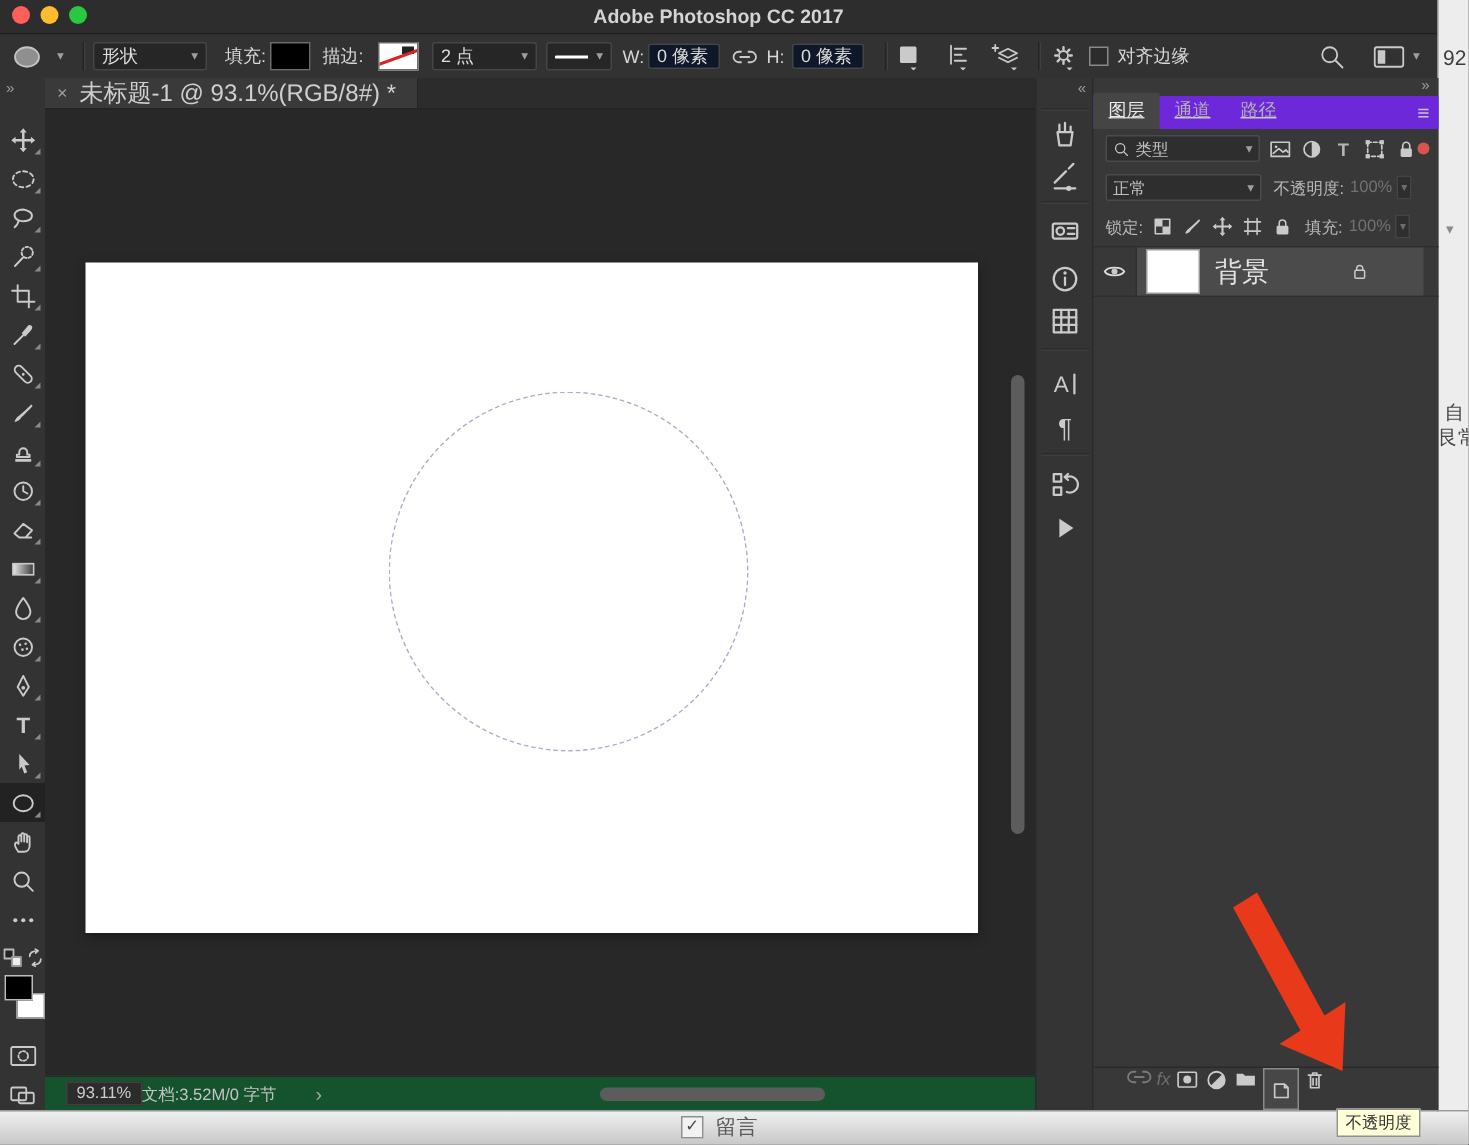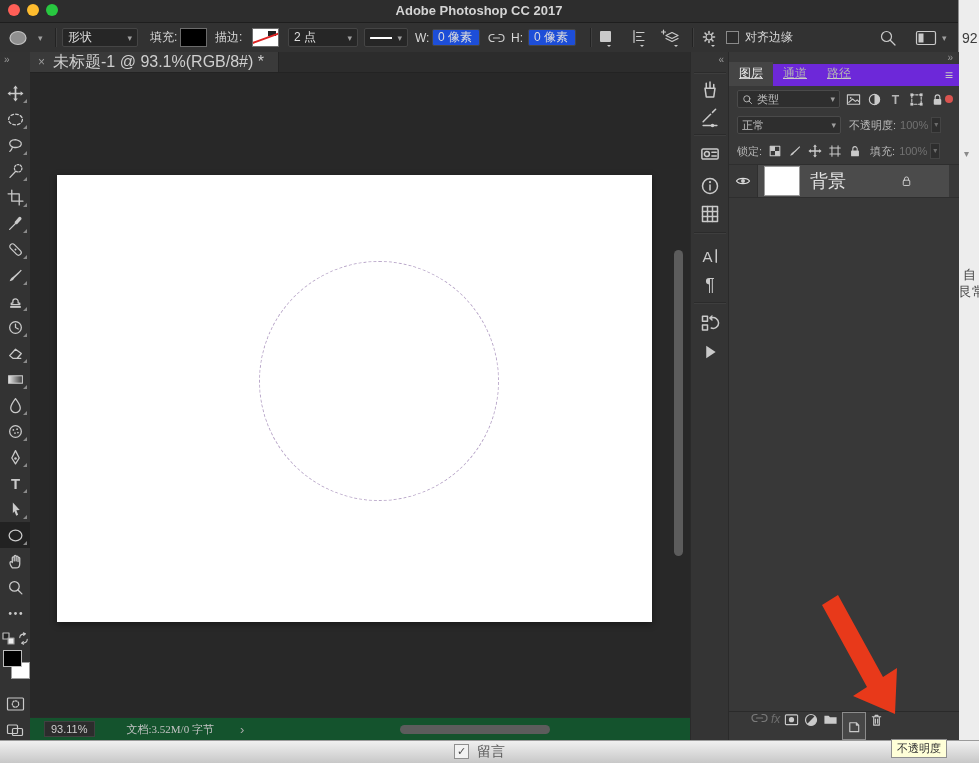--- a/index.html
+++ b/index.html
@@ -31,21 +31,21 @@
   .optbar .abs{position:absolute;top:0;height:29px;display:flex;align-items:center;}
   .chip{background:#262626;border:1px solid #454545;border-radius:2px;display:flex;align-items:center;
     height:19px;box-sizing:border-box;padding:0 5px;color:#dedede;}
   .chev{color:#9f9f9f;font-size:9px;margin-left:auto;padding-left:5px;}
   .sep{position:absolute;top:5px;width:1px;height:19px;background:#232323;border-right:1px solid #3f3f3f;}
   .swatch-fill{width:25px;height:17px;background:#000;border:1px solid #6c6c6c;}
   .swatch-stroke{width:25px;height:17px;background:#fff;border:1px solid #6c6c6c;position:relative;overflow:hidden;}
   .swatch-stroke::after{content:"";position:absolute;left:-4px;top:7px;width:40px;height:2px;background:#d22;
     transform:rotate(-20deg);}
   .swatch-stroke::before{content:"";position:absolute;right:2px;top:2px;width:8px;height:5px;background:#222;}
-  .valbox{background:#1d4ed8;border:1px solid #454545;border-radius:2px;height:17px;box-sizing:border-box;
+  .valbox{background:#0f172a;border:1px solid #454545;border-radius:2px;height:17px;box-sizing:border-box;
     padding:0 5px;display:flex;align-items:center;color:#dcdcdc;min-width:48px;}
   .cb{width:11px;height:11px;border:1px solid #8a8a8a;background:#2c2c2c;margin-right:6px;}
   
   .toolbar{position:absolute;left:0;top:52px;width:30px;bottom:0;background:#333;border-right:1px solid #272727;}
   .tb-head{height:16px;color:#9a9a9a;font-size:10px;padding:2px 0 0 4px;box-sizing:border-box;}
   .tools{margin-top:12px;}
   .tool{width:30px;height:26px;display:flex;align-items:center;justify-content:center;position:relative;}
   .tool.sel{background:#222;}
   .tool.sub::after{content:"";position:absolute;right:3px;bottom:3px;border-left:4px solid transparent;
     border-bottom:4px solid #8a8a8a;}
@@ -64,21 +64,21 @@
   .tab-close{color:#9c9c9c;font-size:12px;margin-right:8px;}
   .tab-title{color:#cfcfcf;font-size:16px;white-space:nowrap;}
   .canvas{position:absolute;left:27px;top:123px;width:595px;height:447px;background:#fff;
     box-shadow:0 2px 7px rgba(0,0,0,.4);}
   .dash-circle{position:absolute;left:202px;top:86px;width:238px;height:238px;border-radius:50%;
     border:1px dashed #b9a7c9;}
   .vscroll{position:absolute;left:644px;top:198px;width:9px;height:306px;background:#5c5c5c;border-radius:5px;}
   .statusbar{position:absolute;left:0;bottom:0;width:100%;height:22px;background:#14532d;
     border-top:1px solid #2a2a2a;display:flex;align-items:center;color:#c9c9c9;font-size:11px;}
   .zoombox{margin-left:14px;background:#2c2c2c;border:1px solid #404040;padding:1px 6px;color:#cdcdcd;}
-  .docinfo{margin-left:32px;color:#c4c4c4;font-family:Liberation Serif, serif;}
+  .docinfo{color:#c4c4c4;}
   .st-chev{margin-left:26px;color:#a9a9a9;font-size:13px;}
   .hscroll{position:absolute;left:370px;top:7px;width:150px;height:9px;background:#5c5c5c;border-radius:5px;}
   
   .pstrip{position:absolute;left:690px;top:52px;width:38px;bottom:0;background:#343434;border-left:1px solid #2a2a2a;}
   .pstrip .hd{position:absolute;top:2px;right:5px;color:#9a9a9a;font-size:10px;}
   .pico{position:absolute;left:9px;width:20px;height:20px;}
   .pdiv{position:absolute;left:3px;width:32px;height:1px;background:#2b2b2b;border-bottom:1px solid #3e3e3e;}
   
   .lpanel{position:absolute;left:728px;top:52px;width:230px;bottom:0;background:#383838;
     border-left:1px solid #2a2a2a;display:flex;flex-direction:column;color:#c9c9c9;}

